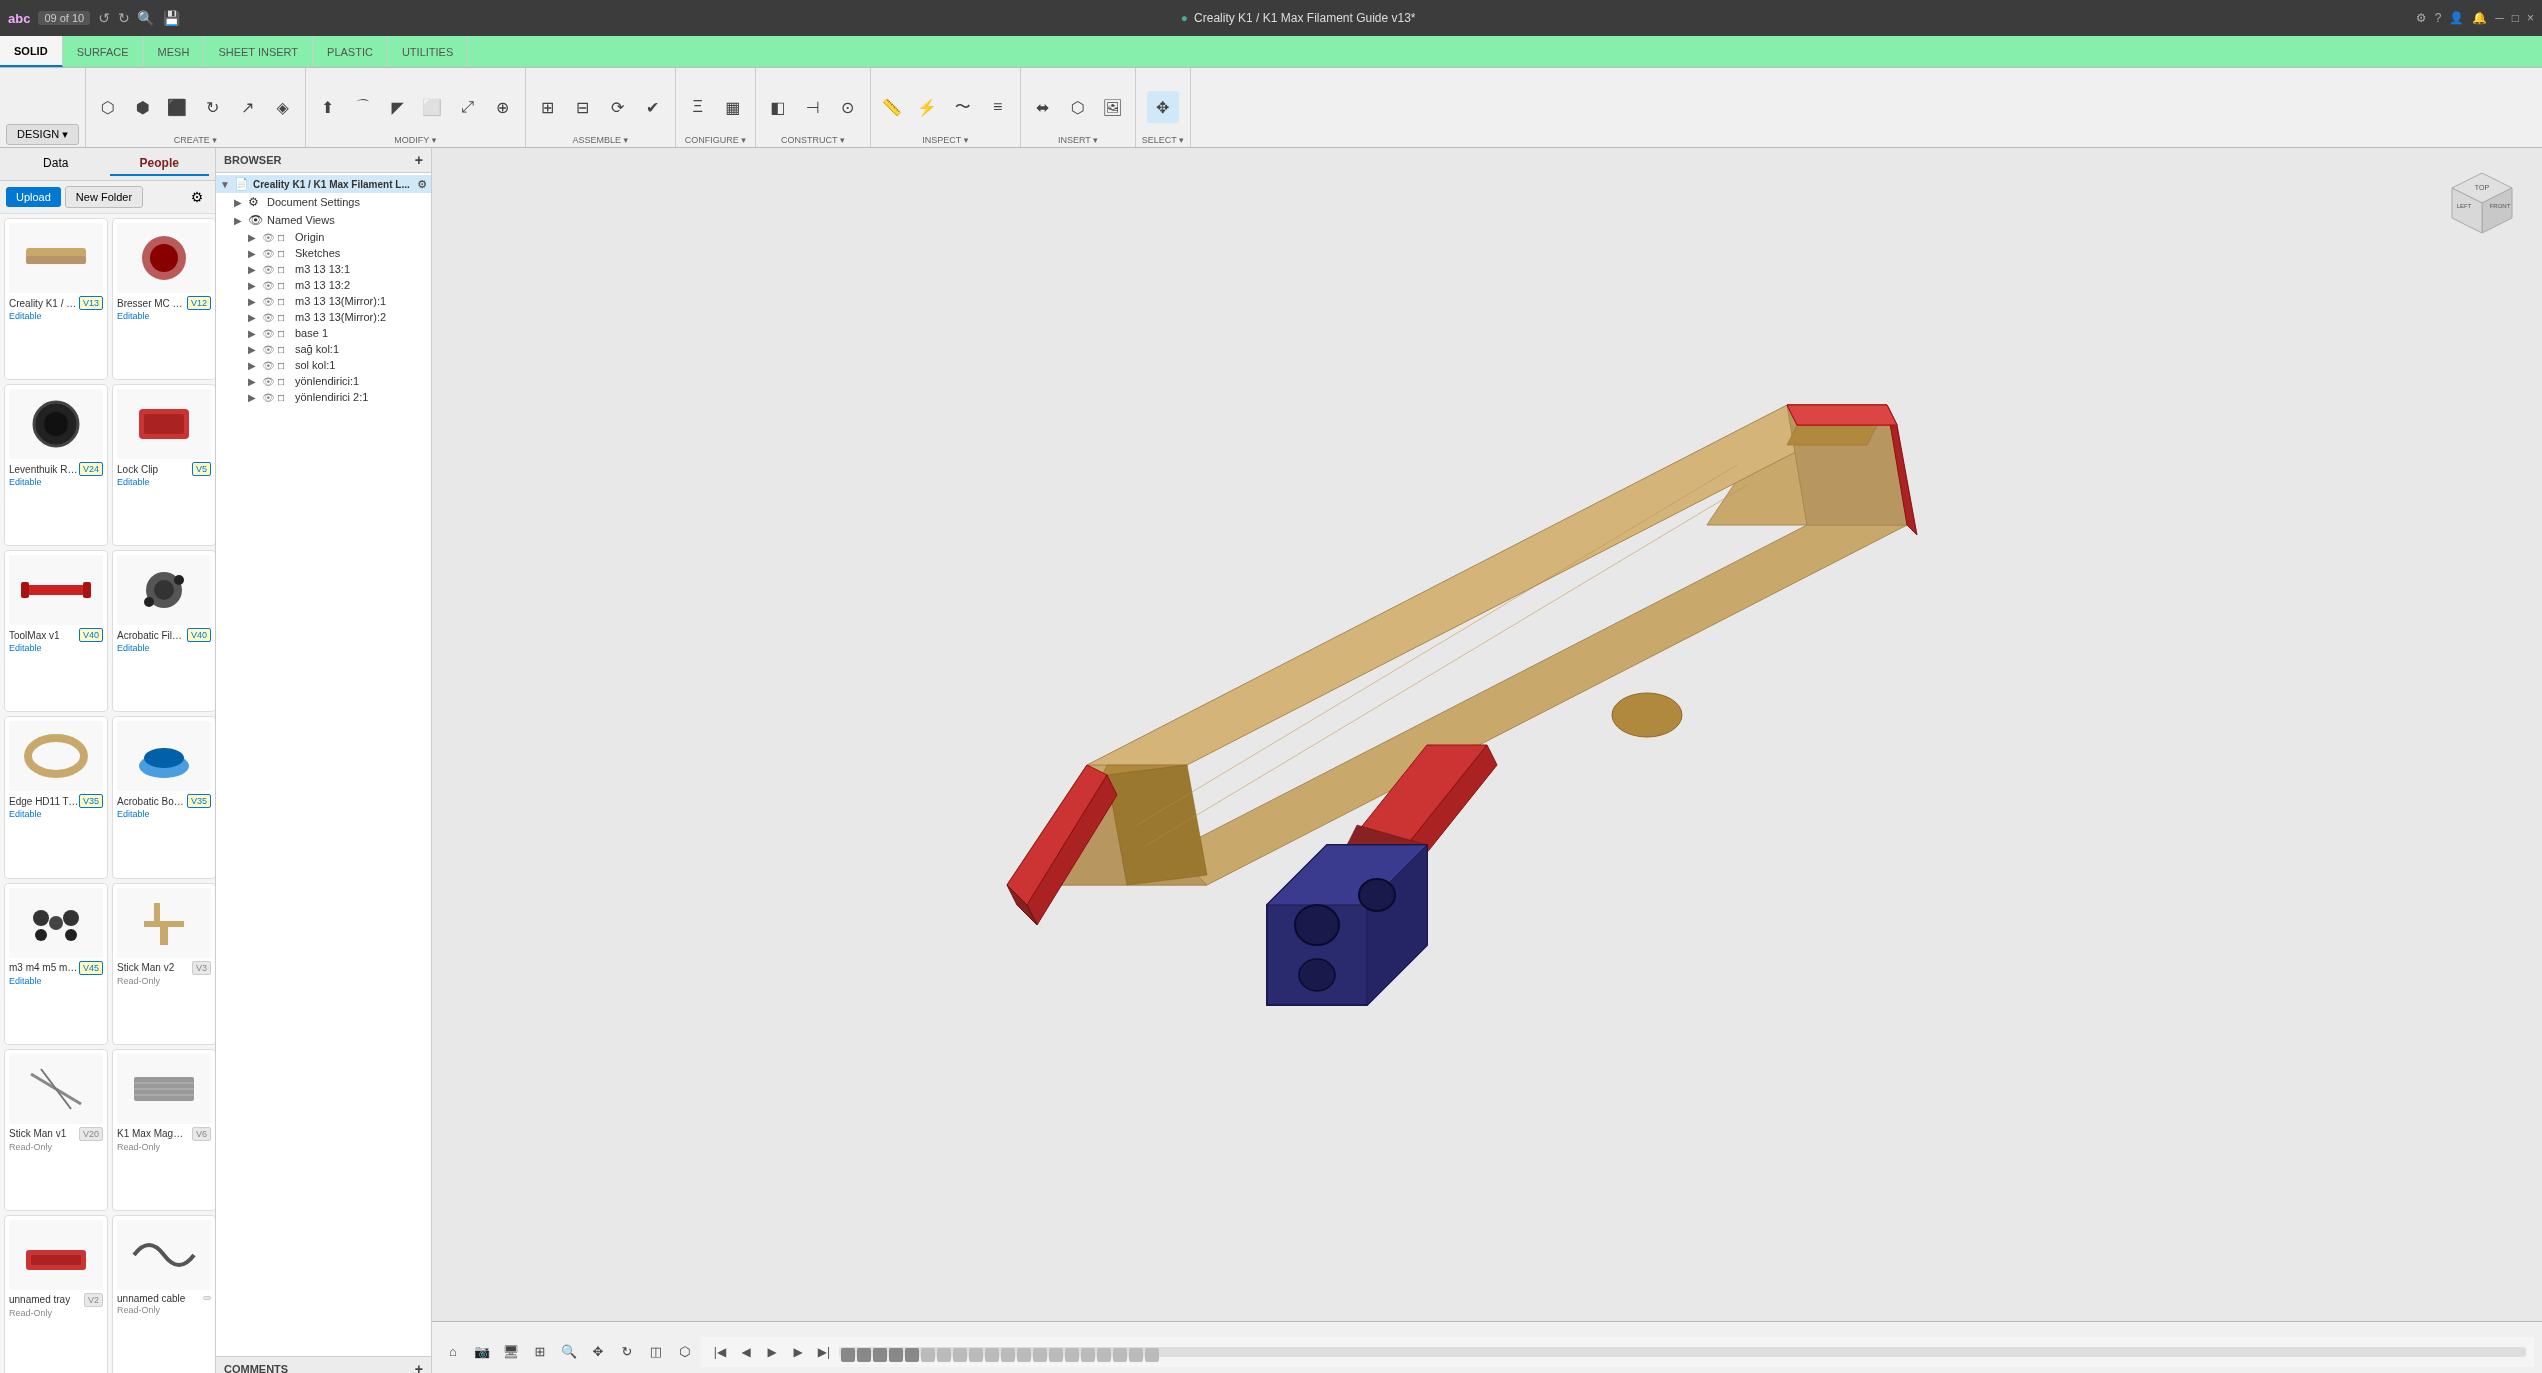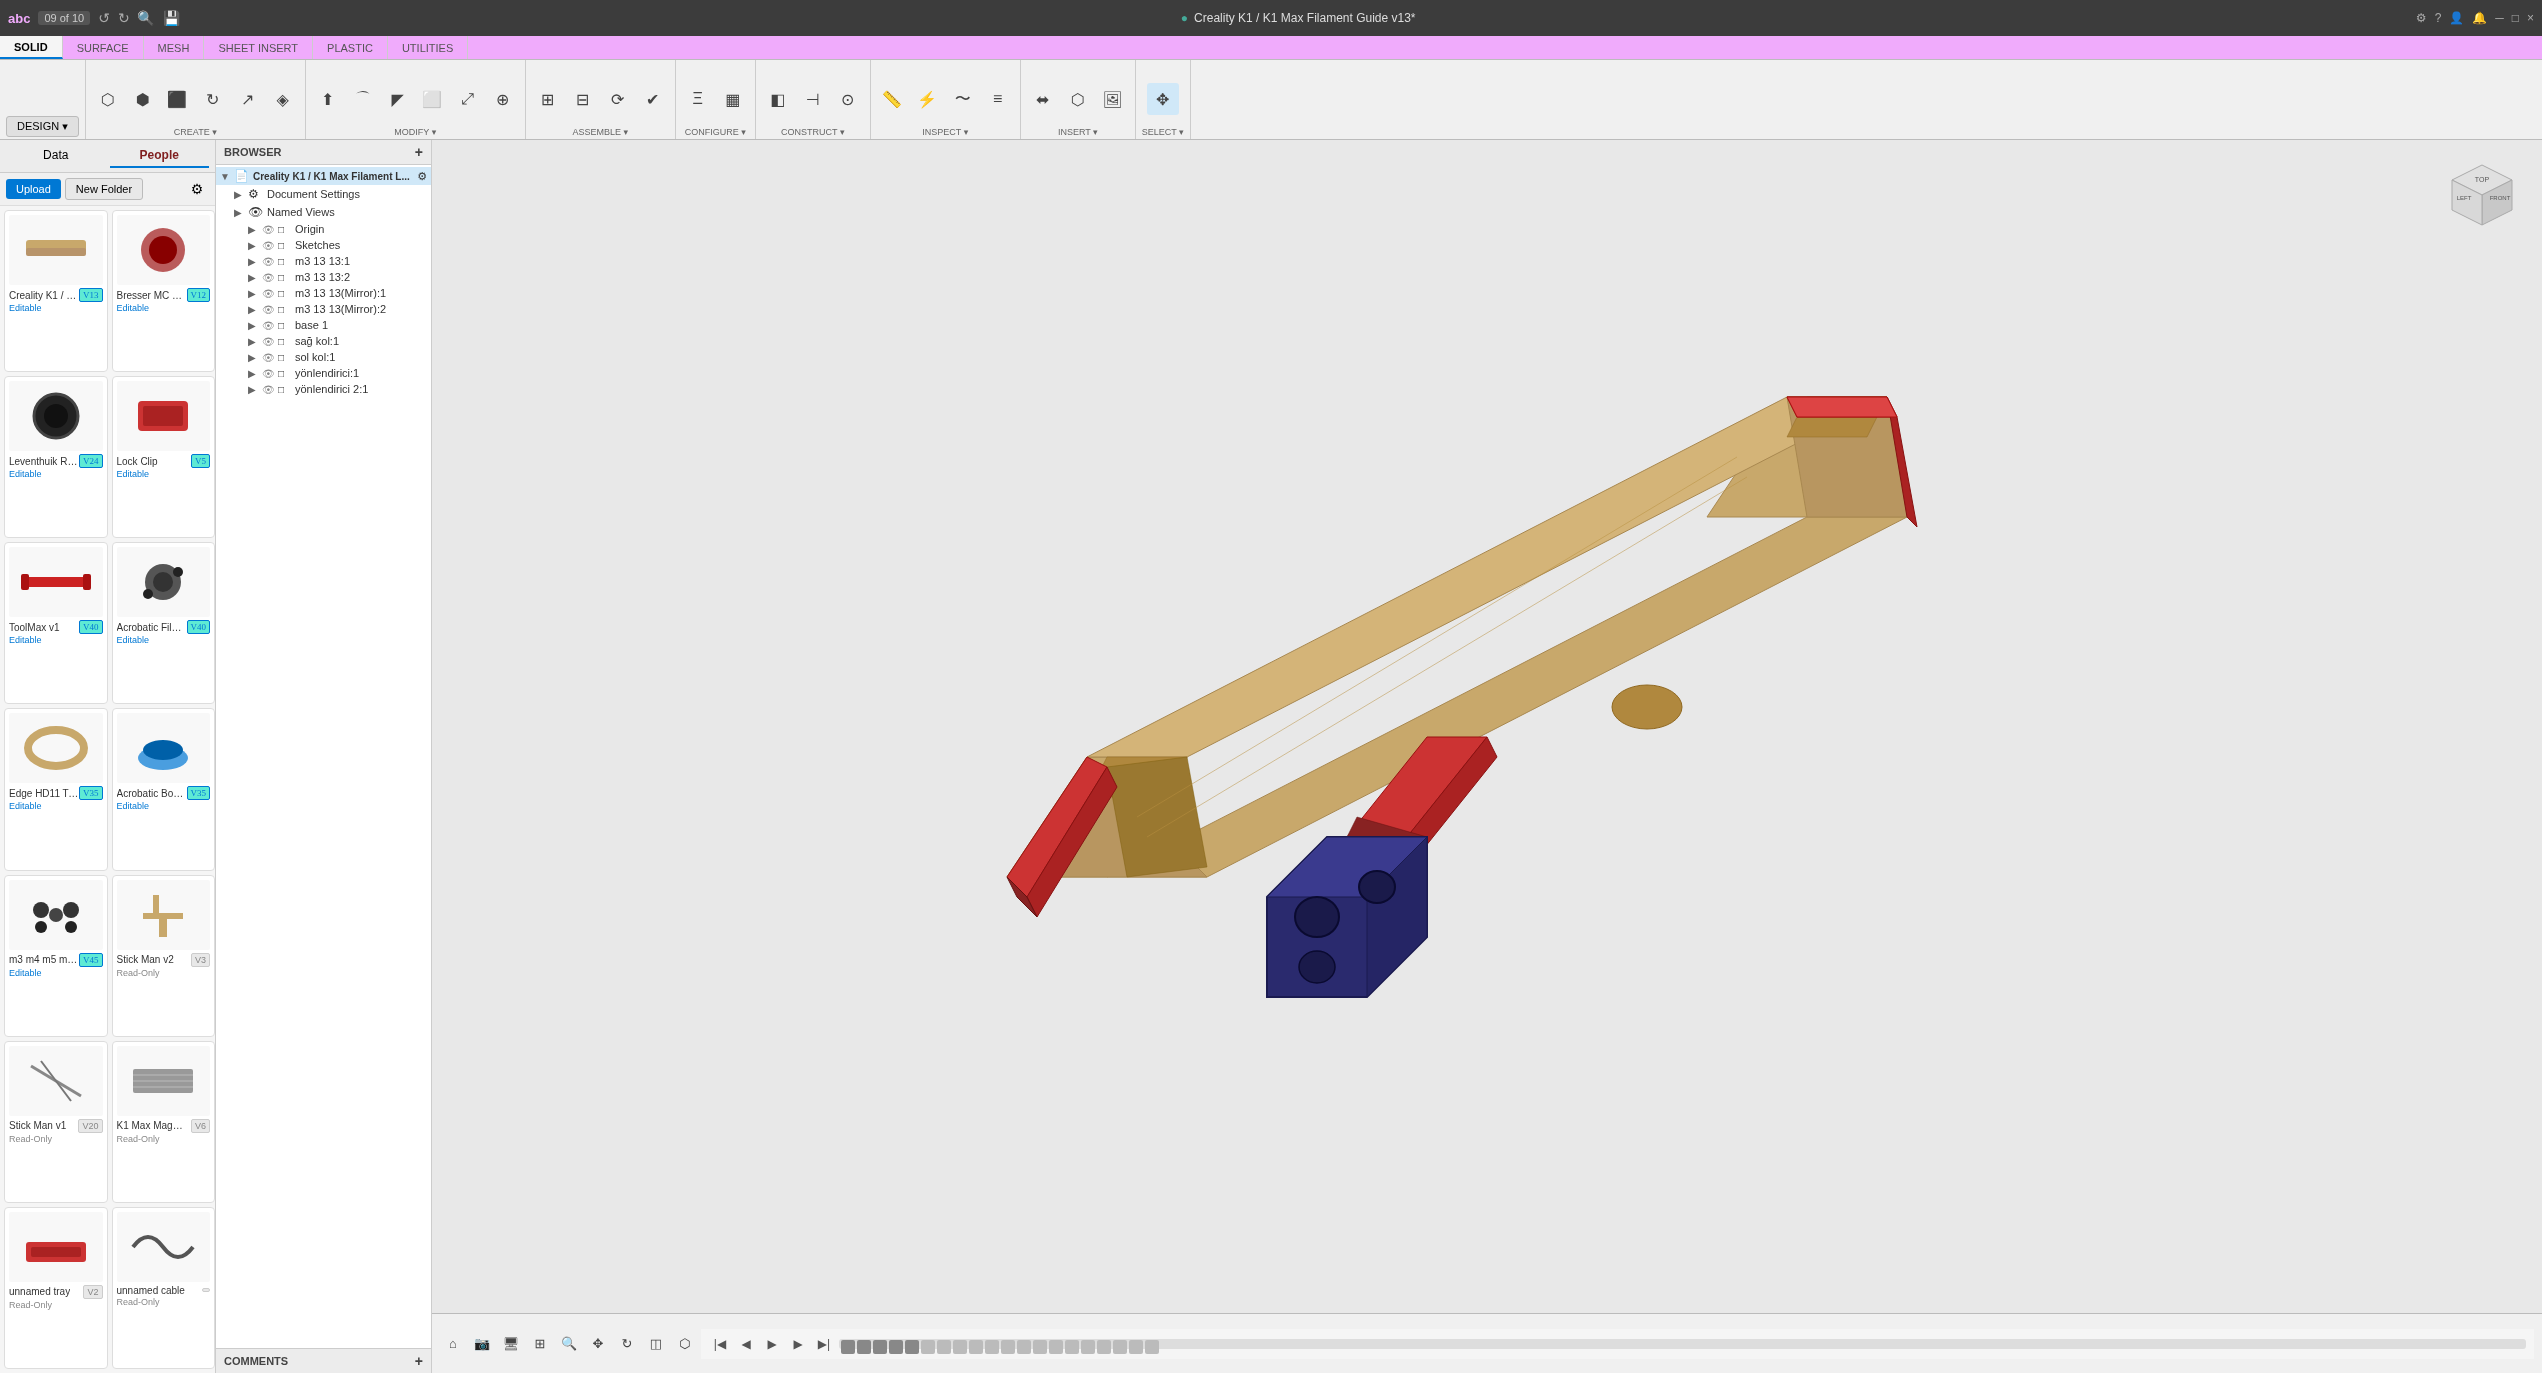--- a/index.html
+++ b/index.html
@@ -57,22 +57,22 @@
       justify-content: center;
       border-radius: 3px;
       cursor: pointer;
       font-size: 16px;
       color: #444;
     }
     .toolbar-icon.active { background: #d0e8f8; }
 
     
     #tabbar {
-      height: 24px;
-      background: #f0abfc;
+      height: 32px;
+      background: #86efac;
       display: flex;
       align-items: center;
       border-bottom: 1px solid #bbb;
     }
     .tab {
       padding: 3px 14px;
       font-size: 11px;
       color: #555;
       cursor: pointer;
       border-right: 1px solid #ccc;
@@ -208,21 +208,21 @@
       max-width: 70px;
     }
     .asset-badge {
       font-size: 9px;
       background: #e8e8e8;
       border: 1px solid #ccc;
       border-radius: 2px;
       padding: 1px 3px;
       color: #555;
     }
-    .asset-badge.editable { color: #0078d4; border-color: #0078d4; background: #5eead4; font-family: Liberation Serif, serif; }
+    .asset-badge.editable { color: #0078d4; border-color: #0078d4; background: #fef9c3; }
     .asset-badge.readonly { color: #888; }
 
     
     #browser-panel {
       width: 216px;
       background: #ffffff;
       border-right: 1px solid #ccc;
       display: flex;
       flex-direction: column;
     }

